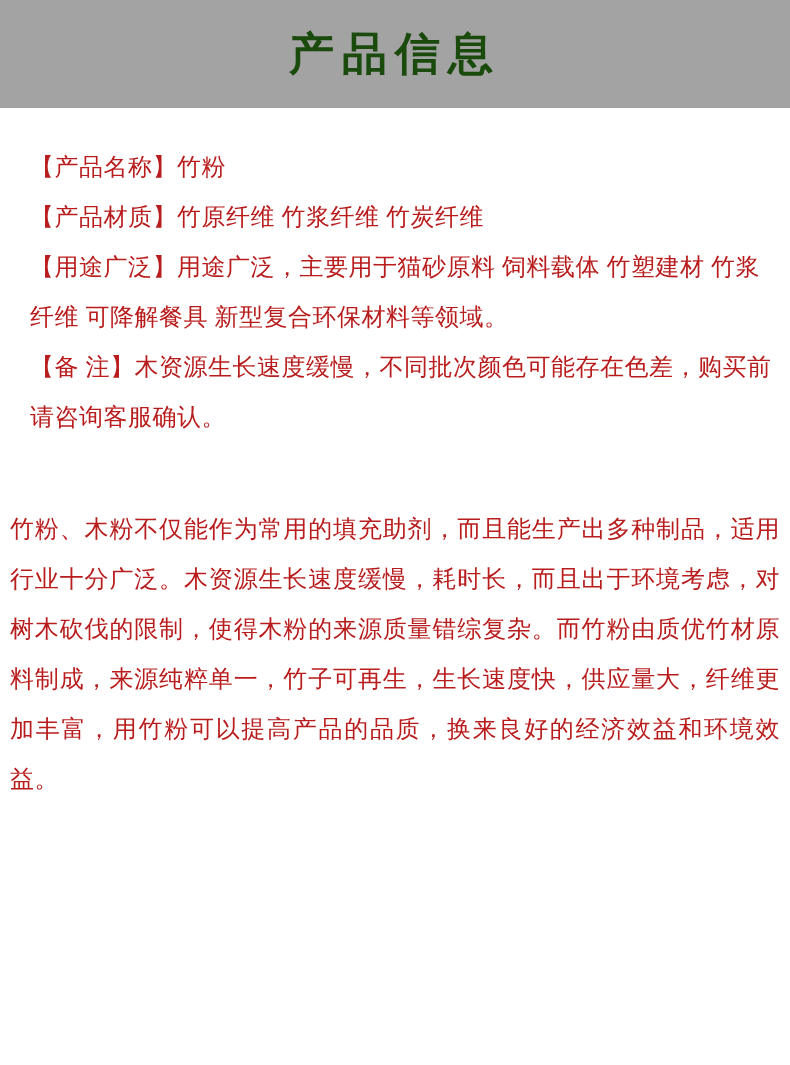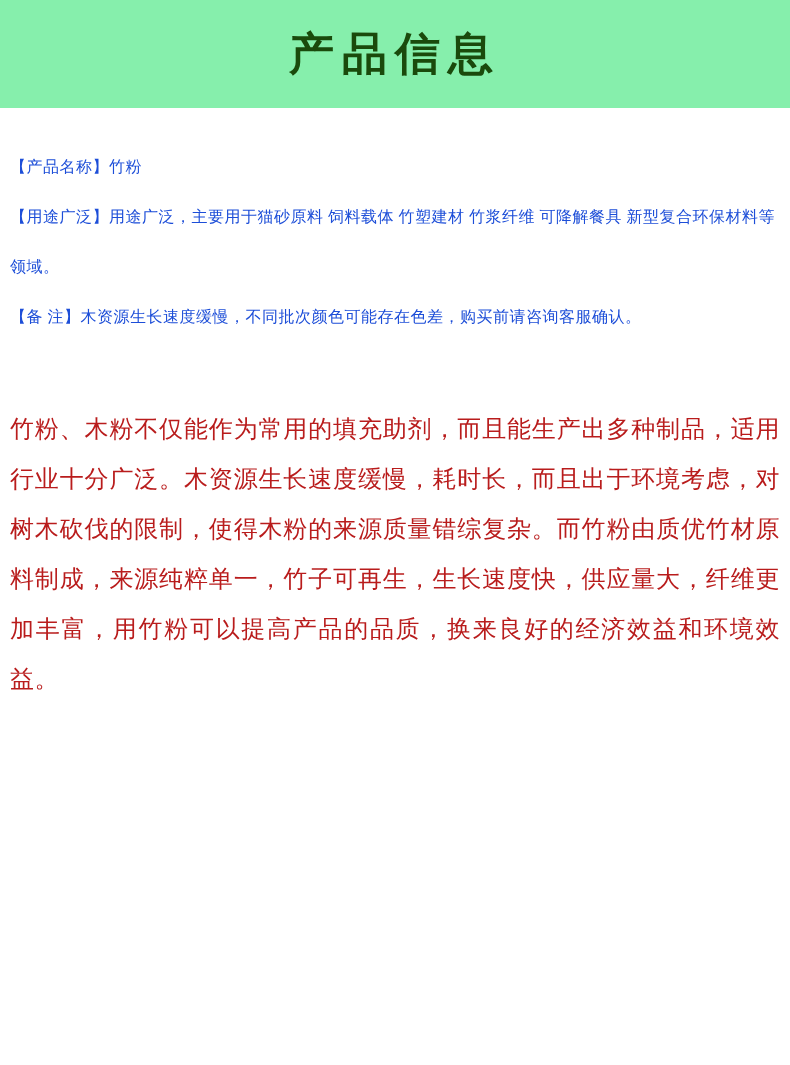--- a/index.html
+++ b/index.html
@@ -16,44 +16,45 @@
   }
   .page {
     position: relative;
     width: 790px;
     height: 1065px;
     background: #ffffff;
   }
   .header-banner {
     width: 790px;
     height: 108px;
-    background: #86efac;
+    background: #a3a3a3;
     display: flex;
     align-items: center;
     justify-content: center;
     box-sizing: border-box;
   }
   .header-title {
     color: #1a4a0c;
     font-family: "Liberation Serif", "DejaVu Serif", serif;
     font-size: 45px;
     font-weight: bold;
     letter-spacing: 8px;
     line-height: 1;
     text-align: center;
   }
   .content {
     padding: 34px 10px 0 10px;
     box-sizing: border-box;
   }
   .spec-block {
-    font-size: 16px;
+    font-size: 24px;
     line-height: 50px;
-    color: #1d4ed8;
+    color: #b91c1c;
     letter-spacing: 0.5px;
+    margin-left: 20px;
   }
   .spec-line {
     margin: 0;
   }
   .spec-label {
     font-weight: normal;
   }
   .desc-block {
     margin-top: 62px;
     font-size: 24px;
@@ -77,20 +78,23 @@
     <div class="header-title">产品信息</div>
   </div>
 
   <div class="content">
 
     <div class="spec-block">
       <p class="spec-line">
         <span class="spec-label">【产品名称】</span><span class="spec-value">竹粉</span>
       </p>
       <p class="spec-line">
+        <span class="spec-label">【产品材质】</span><span class="spec-value">竹原纤维 竹浆纤维 竹炭纤维</span>
+      </p>
+      <p class="spec-line">
         <span class="spec-label">【用途广泛】</span><span class="spec-value">用途广泛，主要用于猫砂原料 饲料载体 竹塑建材 竹浆纤维 可降解餐具 新型复合环保材料等领域。</span>
       </p>
       <p class="spec-line">
         <span class="spec-label">【备    注】</span><span class="spec-value">木资源生长速度缓慢，不同批次颜色可能存在色差，购买前请咨询客服确认。</span>
       </p>
     </div>
 
     <div class="desc-block">
       <p>竹粉、木粉不仅能作为常用的填充助剂，而且能生产出多种制品，适用行业十分广泛。木资源生长速度缓慢，耗时长，而且出于环境考虑，对树木砍伐的限制，使得木粉的来源质量错综复杂。而竹粉由质优竹材原料制成，来源纯粹单一，竹子可再生，生长速度快，供应量大，纤维更加丰富，用竹粉可以提高产品的品质，换来良好的经济效益和环境效益。</p>
     </div>

